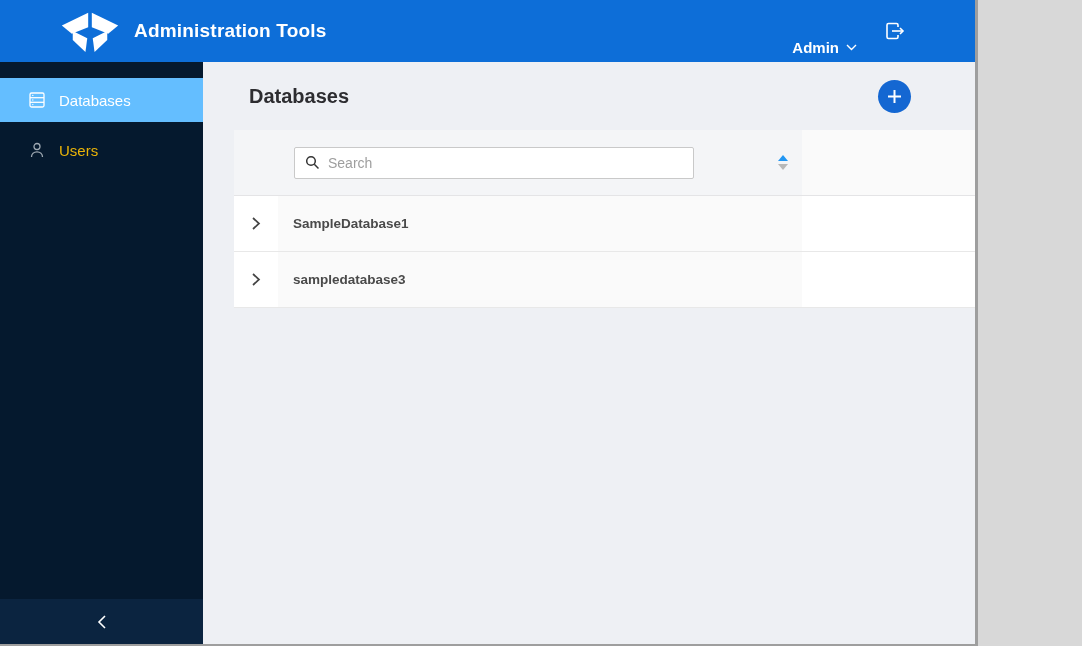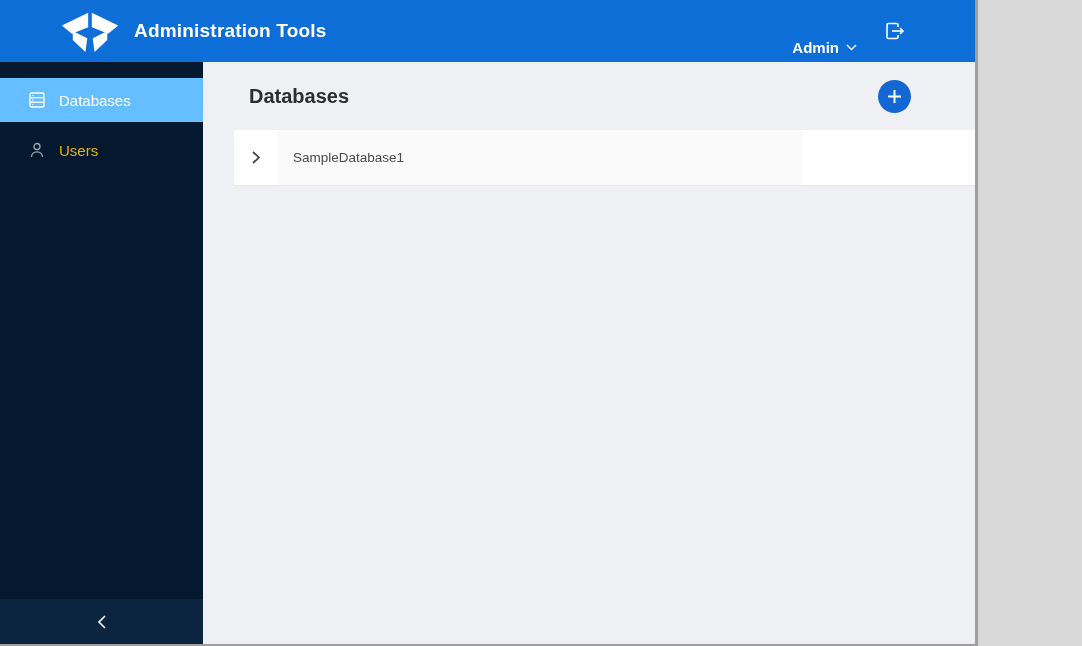--- a/index.html
+++ b/index.html
@@ -56,21 +56,21 @@
     margin-left:60px; width:400px; height:32px; background:#ffffff;
     border:1px solid #c9c9c9; border-radius:2px;
     display:flex; align-items:center; padding-left:10px; gap:8px;
   }
   .search-box input { border:none; outline:none; flex:1; font-size:14px; color:#333333; background:transparent; font-family:"Liberation Sans", sans-serif; }
   .search-box input::placeholder { color:#9e9e9e; }
   .sort-toggle { margin-left:auto; margin-right:14px; display:flex; flex-direction:column; gap:3px; cursor:pointer; }
   .tri-up   { width:0; height:0; border-left:5px solid transparent; border-right:5px solid transparent; border-bottom:6px solid #2196f3; }
   .tri-down { width:0; height:0; border-left:5px solid transparent; border-right:5px solid transparent; border-top:6px solid #b8b8b8; }
 
-  .data-row { height:56px; flex:0 0 56px; display:flex; cursor:pointer; }
+  .data-row { height:56px; flex:0 0 56px; display:flex; cursor:pointer;font-weight:bold; }
   .cell-chevron {
     width:44px; flex:0 0 44px; background:#ffffff; border-bottom:1px solid #e8e8e8;
     display:flex; align-items:center; justify-content:center; cursor:pointer;
   }
   .cell-name {
     flex:1; background:#fafafa; border-bottom:1px solid #e8e8e8;
     display:flex; align-items:center; padding-left:15px;
     font-size:13.5px; color:#4a4a4a;
   }
   .cell-actions { width:173px; flex:0 0 173px; background:#ffffff; border-bottom:1px solid #e8e8e8; }
@@ -156,32 +156,61 @@
         <button class="add-btn">
           <span style="display:flex;">
             <svg width="15" height="15" viewBox="0 0 15 15" stroke="#ffffff" stroke-width="2">
               <line x1="7.5" y1="1" x2="7.5" y2="14"></line>
                 <line x1="1" y1="7.5" x2="14" y2="7.5"></line>
             </svg>
           </span>
         </button>
       </div>
 
+      <div class="search-row">
+        <div class="sr-left">
+          <div class="search-box">
+            <span style="display:flex;">
+              <svg width="15" height="15" viewBox="0 0 15 15" fill="none" stroke="#333333" stroke-width="1.5">
+                <circle cx="6" cy="6" r="4.3"></circle>
+                <line x1="9.3" y1="9.3" x2="13.5" y2="13.5"></line>
+              </svg>
+            </span>
+            <input type="text" placeholder="Search" style="">
+          </div>
+          <div class="sort-toggle">
+            <div class="tri-up"></div>
+            <div class="tri-down"></div>
+          </div>
+        </div>
+        <div class="sr-right"></div>
+      </div>
 
       <div class="data-row">
         <div class="cell-chevron">
           <span style="display:flex;">
             <svg width="10" height="15" viewBox="0 0 10 15">
                 <polyline points="2,2 8,7.5 2,13" fill="none" stroke="#444444" stroke-width="1.7"></polyline>
               </svg>
           </span>
         </div>
         <div class="cell-name">SampleDatabase1</div>
         <div class="cell-actions"></div>
       </div>
 
 
+      <div class="data-row">
+        <div class="cell-chevron">
+          <span style="display:flex;">
+            <svg width="10" height="15" viewBox="0 0 10 15">
+                <polyline points="2,2 8,7.5 2,13" fill="none" stroke="#444444" stroke-width="1.7"></polyline>
+              </svg>
+          </span>
+        </div>
+        <div class="cell-name">sampledatabase3</div>
+        <div class="cell-actions"></div>
+      </div>
 
       <div class="table-filler"></div>
 
     </main>
   </div>
 </div>
 
 </body></html>

